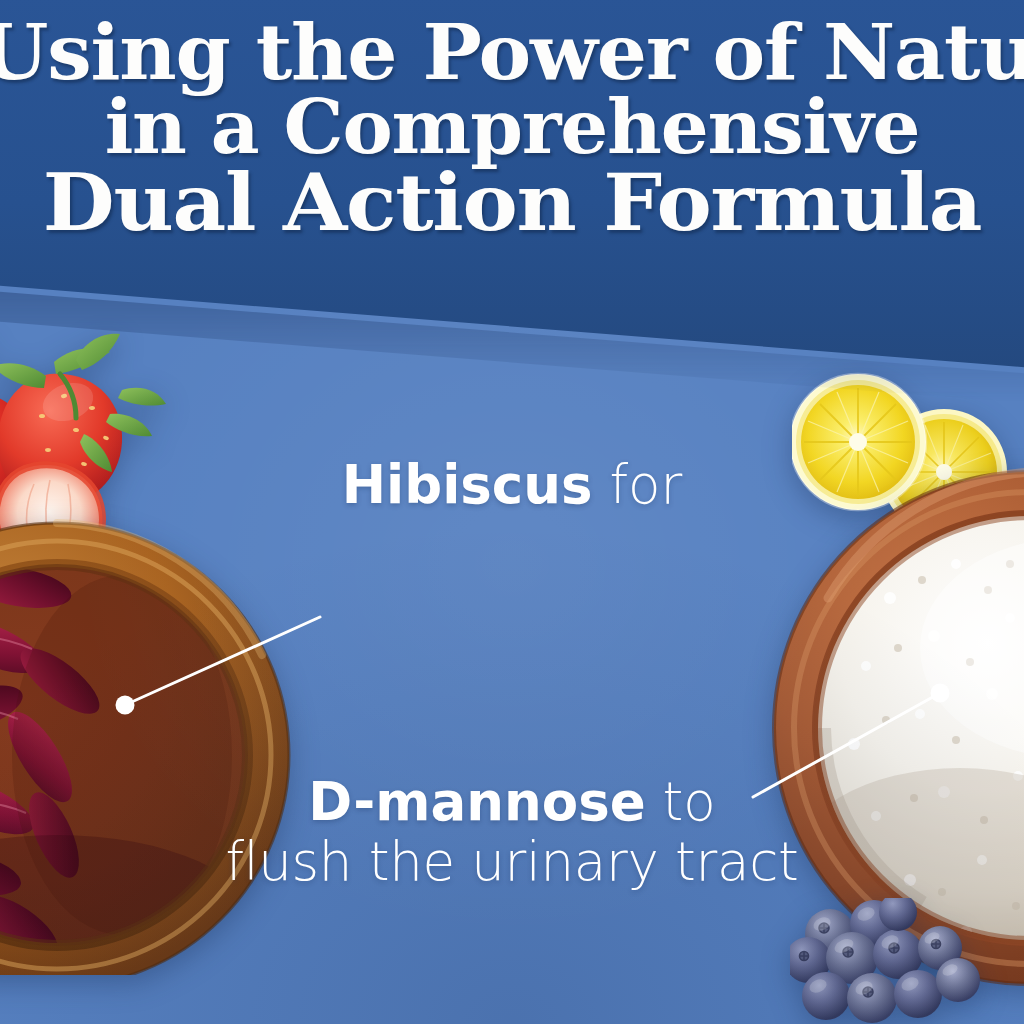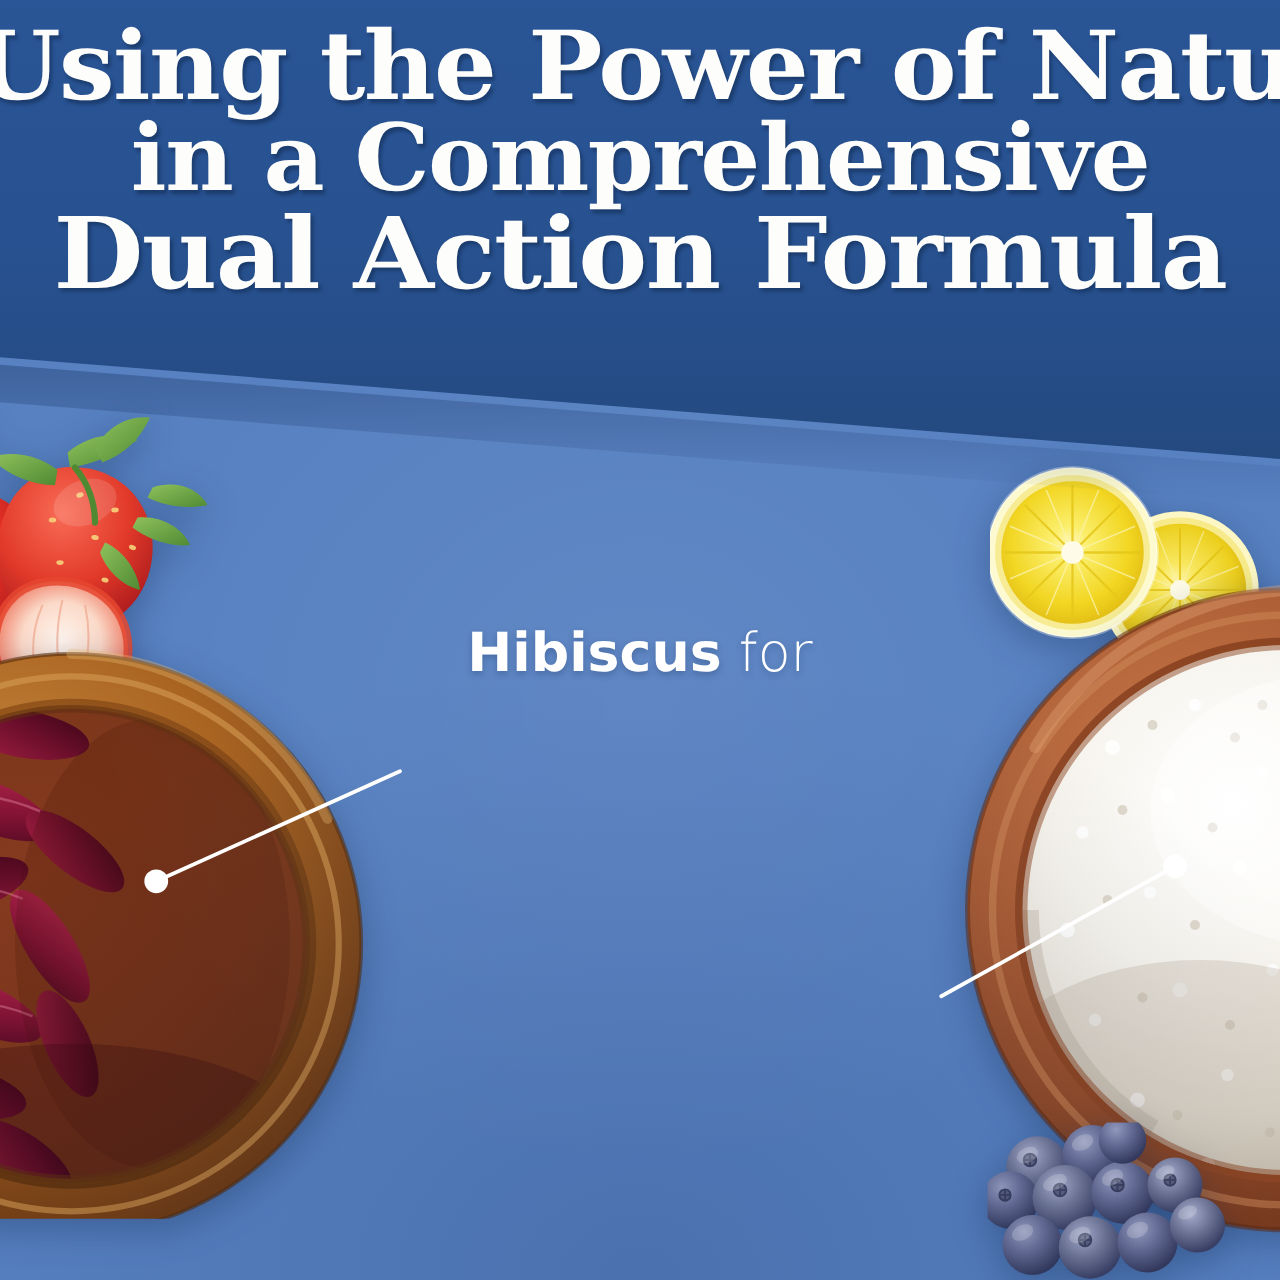--- a/index.html
+++ b/index.html
@@ -48,21 +48,21 @@
   
   .callout{
     position:absolute;text-align:center;color:#ffffff;width:1024px;left:0;
     font-family:"DejaVu Sans", sans-serif;
     line-height:1.14;
     text-shadow:0 2px 5px rgba(22,46,90,.30);
   }
   .callout .lead{font-weight:700;}
   .callout .rest{font-weight:300;}
   .callout .row{display:block;white-space:nowrap;}
-  #callout-hibiscus{top:455px;font-size:43px;margin-top:44px;}
+  #callout-hibiscus{top:455px;font-size:53px;}
   #callout-mannose{top:772px;font-size:53px;}
   .callout .row2{font-weight:300;letter-spacing:-.3px;}
 
   
   .leaders{position:absolute;inset:0;pointer-events:none;}
 
   
   .art{position:absolute;}
 
   
@@ -523,15 +523,19 @@
     <span class="title-line t3">Dual Action Formula</span>
   </div>
 
   <div class="callout" id="callout-hibiscus">
     <span class="row">
       <span class="lead">Hibiscus</span><span class="rest"> for</span>
     </span>
   </div>
 
   <div class="callout" id="callout-mannose">
+    <span class="row">
+      <span class="lead">D-mannose</span><span class="rest"> to</span>
+    </span>
+    <span class="row row2">flush the urinary tract</span>
   </div>
 
 </div>
 
 </body></html>

